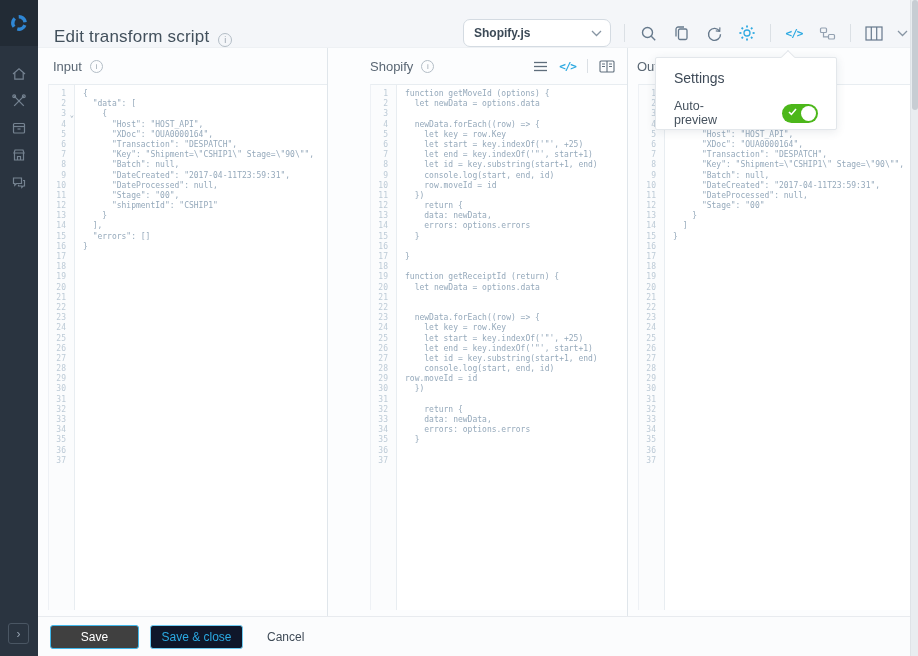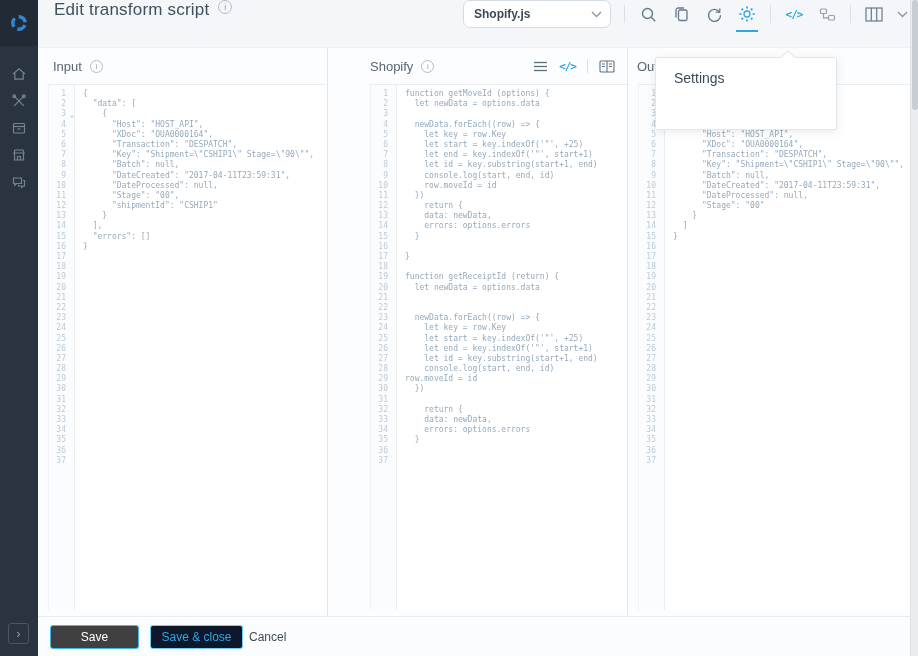--- a/index.html
+++ b/index.html
@@ -10,21 +10,21 @@
   
   .sidebar { width:38px; background:#2a3440; height:656px; flex:0 0 38px; position:relative; z-index:5; }
   .logo-box { width:38px; height:46px; background:#222b35; display:flex; align-items:center; justify-content:center; }
   .side-nav { margin-top:14px; }
   .side-item { width:38px; height:27px; display:flex; align-items:center; justify-content:center; color:#8391a0; opacity:.85; cursor:pointer; }
   .expand-btn { position:absolute; left:8px; bottom:12px; width:21px; height:21px; border:1px solid #4a5663; border-radius:3px; color:#93a0ae; font-size:12px; display:flex; align-items:center; justify-content:center; cursor:pointer; }
 
   
   .main { flex:1 1 auto; display:flex; flex-direction:column; width:872px; }
 
-  header { height:48px; background:#f4f6f9; border-bottom:1px solid #eef1f4; display:flex; align-items:flex-start; padding:0 10px 0 16px; }
+  header { height:48px; background:#f4f6f9; border-bottom:1px solid #eef1f4; display:flex; align-items:flex-end; padding:0 10px 0 16px; }
   .page-title { font-size:17px; font-weight:400; color:#42505c; letter-spacing:.2px; }
   .info-badge { display:inline-flex; align-items:center; justify-content:center; width:14px; height:14px; border:1px solid #b3bdc6; border-radius:50%; color:#9aa5af; font-size:9px; font-style:normal; margin-left:9px; }
   .toolbar { margin-left:auto; display:flex; align-items:center; gap:13px; }
   .select { width:148px; height:28px; background:#fff; border:1px solid #d4dbe2; border-radius:7px; display:flex; align-items:center; padding:0 8px 0 10px; cursor:pointer; }
   .select span { font-size:12px; font-weight:600; color:#3c4a57; }
   .select svg { margin-left:auto; }
   .tdiv { width:1px; height:18px; background:#dbe0e5; }
   .tico { display:flex; align-items:center; justify-content:center; width:20px; height:20px; color:#66798c; cursor:pointer; position:relative; }
   .tico.lite { color:#93a1b1; }
   .tico.blue { color:#2da9e1; }
@@ -55,21 +55,21 @@
   .ln { position:relative; height:10.2px; line-height:10.2px; font-family:"DejaVu Sans Mono", monospace; font-size:8px; color:#bdcbd7; text-align:right; padding-right:8px; }
   .fold { position:absolute; right:0px; top:1px; font-size:7px; color:#9fb0bf; cursor:pointer; }
   .codearea { flex:1 1 auto; padding:4px 0 0 8px; overflow:hidden; }
   .cl { height:10.2px; line-height:10.2px; font-family:"DejaVu Sans Mono", monospace; font-size:8px; color:#95a9bb; white-space:pre; }
 
   
   footer { height:40px; background:#fbfcfd; border-top:1px solid #e8ebef; display:flex; align-items:center; padding-left:12px; }
   .btn { height:24px; border-radius:3px; font-size:12px; display:inline-flex; align-items:center; justify-content:center; cursor:pointer; font-family:"Liberation Sans", sans-serif; }
   .btn-save { width:89px; background:#404040; border:1px solid #41b9ec; color:#fff; }
   .btn-savec { width:93px; margin-left:11px; background:#0f172a; border:1px solid #6fccf2; color:#2baae3; }
-  .btn-cancel { margin-left:6px; background:none; border:none; color:#3f4b57; }
+  .btn-cancel { margin-left:24px; background:none; border:none; color:#3f4b57; }
 
   
   .popover { position:absolute; left:655px; top:57px; width:182px; height:73px; background:#fff; border:1px solid #e3e7eb; border-radius:2px; box-shadow:0 2px 10px rgba(40,60,80,.10); z-index:20; padding:12px 18px; }
   .popover .caret { position:absolute; top:-6px; left:127px; width:10px; height:10px; background:#fff; border-left:1px solid #e3e7eb; border-top:1px solid #e3e7eb; transform:rotate(45deg); }
   .pop-title { font-size:14px; color:#3e4a57; }
   .pop-row { margin-top:13px; display:flex; align-items:center; }
   .pop-label { font-size:12.5px; color:#46525e; }
   .toggle { margin-left:38px; width:37px; height:19px; border-radius:10px; background:#4cb71a; position:relative; cursor:pointer; }
   .toggle .knob { position:absolute; right:2px; top:2px; width:15px; height:15px; border-radius:50%; background:#fff; }
   .toggle .tick { position:absolute; left:6px; top:4px; color:#fff; }
@@ -486,19 +486,28 @@
     <footer>
       <button class="btn btn-save">Save</button>
       <button class="btn btn-savec">Save &amp; close</button>
       <button class="btn btn-cancel">Cancel</button>
     </footer>
   </div>
 
   <div class="popover">
     <div class="caret"></div>
     <div class="pop-title">Settings</div>
+    <div class="pop-row">
+      <span class="pop-label">Auto-preview</span>
+      <span class="toggle">
+        <svg class="tick" width="9" height="8" viewBox="0 0 9 8" fill="none" stroke="#fff" stroke-width="1.6">
+            <path d="M1 4 L3.4 6.4 L8 1"></path>
+          </svg>
+        <span class="knob"></span>
+      </span>
+    </div>
   </div>
 
   <div class="vscroll">
     <div class="thumb"></div>
   </div>
 
 </div>
 
 </body></html>

